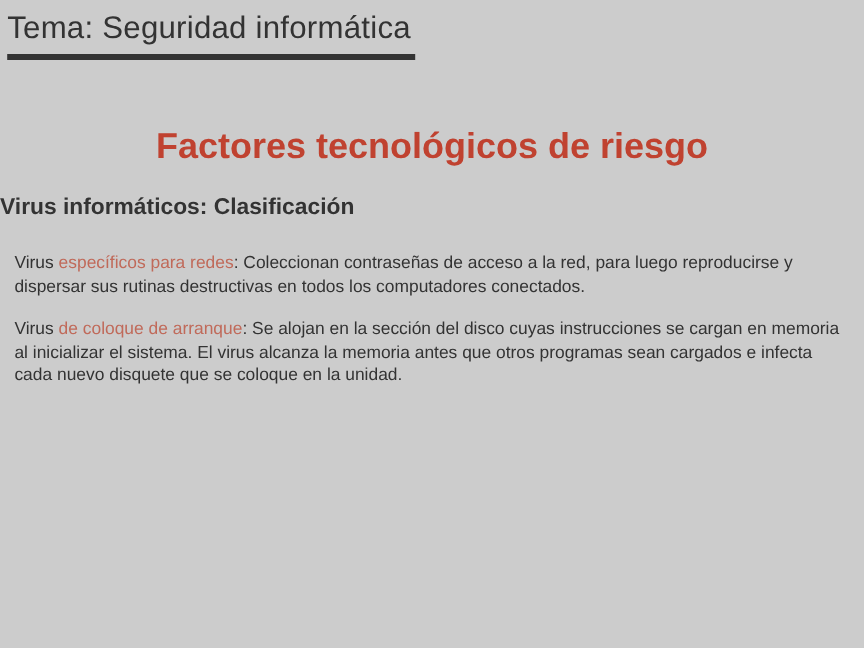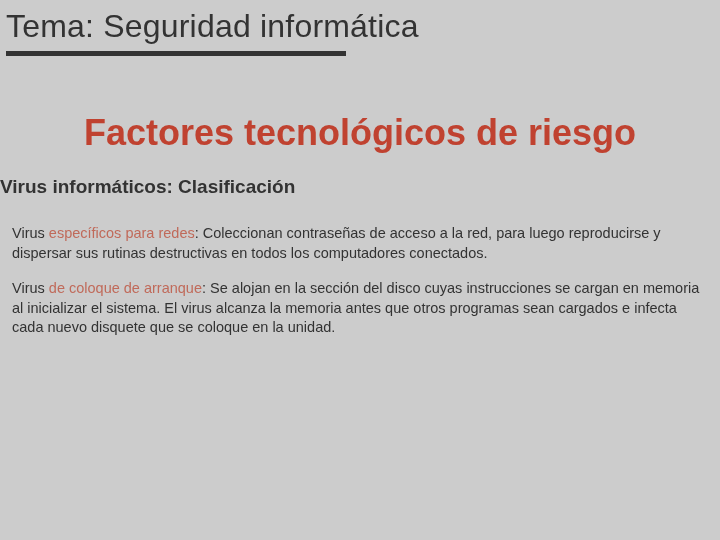--- a/index.html
+++ b/index.html
@@ -5,35 +5,35 @@
   * { margin: 0; padding: 0; box-sizing: border-box; }
   body {
     width: 720px;
     height: 540px;
     background: #cccccc;
     font-family: Verdana, Geneva, sans-serif;
     color: #333333;
     overflow: hidden;
   }
   .topic-title {
-    font-size: 32px;
+    font-size: 26px;
     font-weight: 400;
     color: #333333;
     padding: 8px 0 4px 6px;
     letter-spacing: 0.2px;
   }
   .topic-rule {
     width: 340px;
     height: 5px;
     background: #333333;
     margin-left: 6px;
     margin-top: 2px;
   }
   .main-heading {
-    font-size: 36px;
+    font-size: 30px;
     font-weight: 700;
     color: #c04230;
     text-align: center;
     margin-top: 56px;
     padding: 0 40px;
   }
   .sub-heading {
     font-size: 19px;
     font-weight: 700;
     color: #333333;

